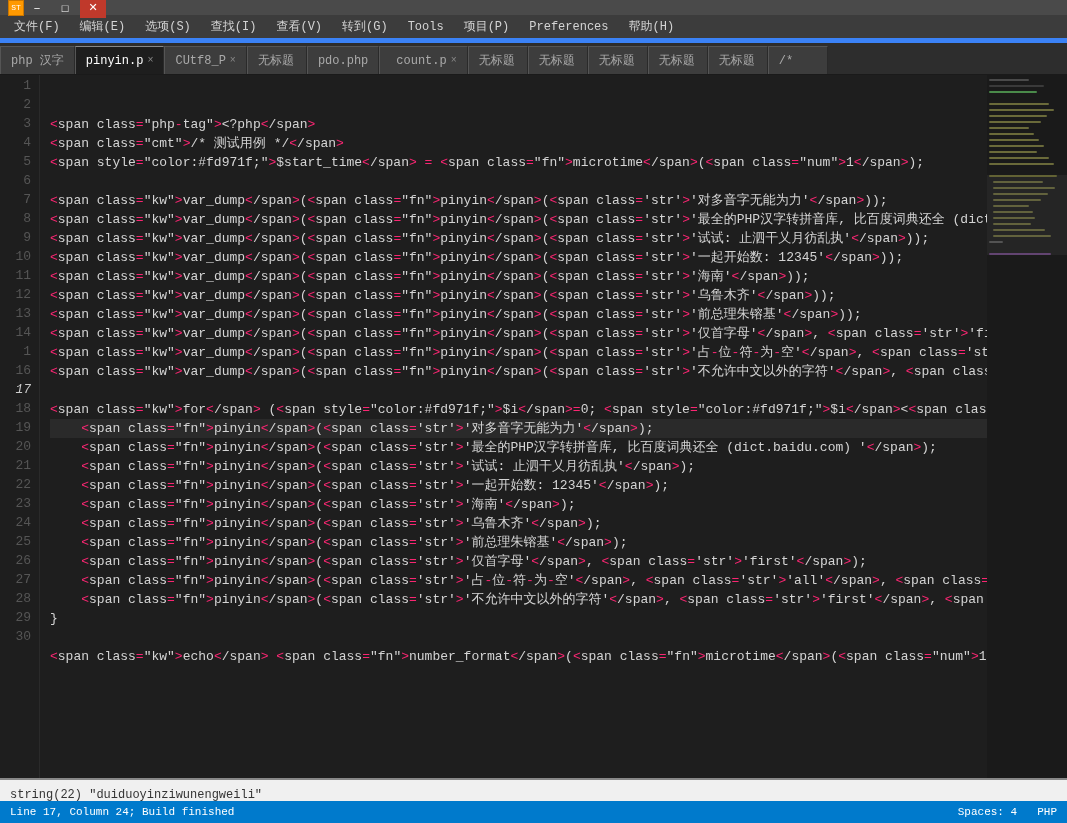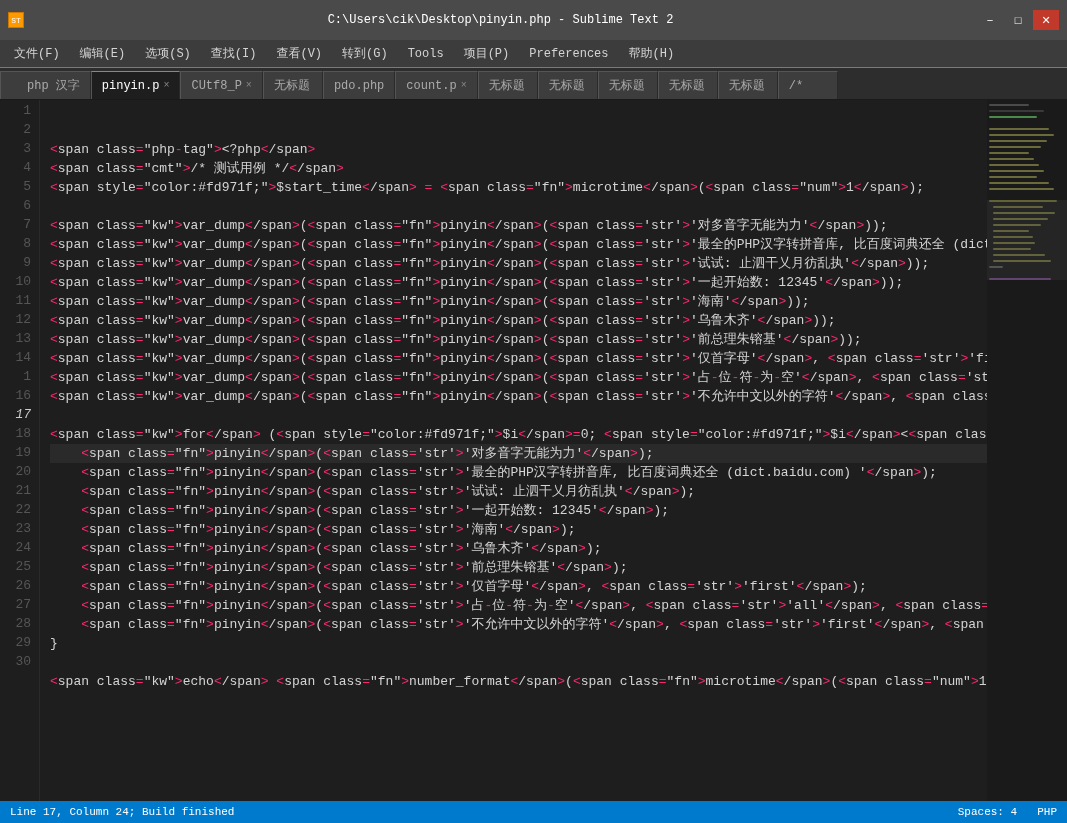--- a/index.html
+++ b/index.html
@@ -1,21 +1,21 @@
 <!DOCTYPE html>
 <html><head>
   <meta charset="utf-8">
   <style>
     * { margin: 0; padding: 0; box-sizing: border-box; }
     body { font-family: 'Consolas', 'Courier New', monospace; background: #1e1e1e; color: #d4d4d4; font-size: 13px; overflow: hidden; height: 823px; width: 1067px; }
 
     
     #titlebar {
       background: #4a4a4a;
-      height: 40px;
+      height: 15px;
       display: flex;
       align-items: center;
       padding: 0 8px;
       user-select: none;
     }
     #titlebar .title {
       color: #fff;
       font-size: 12px;
       flex: 1;
       text-align: center;
@@ -35,21 +35,21 @@
     }
     #titlebar .btn-win.close { background: #c0392b; }
 
     
     #menubar {
       background: #3c3c3c;
       height: 28px;
       display: flex;
       align-items: center;
       padding: 6px 4px;
-      border-bottom: 1px solid #3b82f6;
+      border-bottom: 5px solid #3b82f6;
     }
     #menubar .menu-item {
       color: #d4d4d4;
       padding: 4px 10px;
       font-size: 12px;
       cursor: pointer;
     }
 
     
     #tabbar {
@@ -161,21 +161,20 @@
     #statusbar .status-left { display: flex; gap: 20px; }
     #statusbar .status-right { display: flex; gap: 20px; align-items: center; }
   </style>
 </head>
 <body>
 
 <div id="titlebar">
   <div style="display:flex;align-items:center;gap:4px;">
     <div style="width:16px;height:16px;background:#f90;border:1px solid #c70;font-size:8px;display:flex;align-items:center;justify-content:center;color:#fff;">ST</div>
   </div>
-  <div class="title">C:\Users\cik\Desktop\pinyin.php - Sublime Text 2</div>
   <div class="win-controls">
     <button class="btn-win">−</button>
     <button class="btn-win">□</button>
     <button class="btn-win close">✕</button>
   </div>
 </div>
 
 <div id="menubar">
 <div class="menu-item">文件(F)</div>
     <div class="menu-item">编辑(E)</div>
@@ -184,38 +183,38 @@
     <div class="menu-item">查看(V)</div>
     <div class="menu-item">转到(G)</div>
     <div class="menu-item">Tools</div>
     <div class="menu-item">项目(P)</div>
     <div class="menu-item">Preferences</div>
     <div class="menu-item">帮助(H)</div>
   </div>
 
 <div id="tabbar">
 <div class="tab" style="max-width: 100px;">
-      <span style="overflow: hidden; text-overflow: ellipsis; max-width: 70px; margin-left: 16px;">php 汉字</span>
+      <span style="overflow: hidden; text-overflow: ellipsis; max-width: 70px;">php 汉字</span>
     </div>
     <div class="tab active" style="max-width: 100px;">
       <span style="overflow: hidden; text-overflow: ellipsis; max-width: 70px;">pinyin.p</span>
       <span class="tab-close">×</span>
     </div>
     <div class="tab" style="max-width: 100px;">
       <span style="overflow: hidden; text-overflow: ellipsis; max-width: 70px;">CUtf8_P</span>
       <span class="tab-close">×</span>
     </div>
     <div class="tab" style="max-width: 100px;">
       <span style="overflow: hidden; text-overflow: ellipsis; max-width: 70px;">无标题</span>
     </div>
     <div class="tab" style="max-width: 100px;">
       <span style="overflow: hidden; text-overflow: ellipsis; max-width: 70px;">pdo.php</span>
     </div>
     <div class="tab" style="max-width: 100px;">
-      <span style="overflow: hidden; text-overflow: ellipsis; max-width: 70px;">count.p</span>
+      <span style="overflow: hidden; text-overflow: ellipsis; max-width: 70px; margin-left: 6px;">count.p</span>
       <span class="tab-close">×</span>
     </div>
     <div class="tab" style="max-width: 100px;">
       <span style="overflow: hidden; text-overflow: ellipsis; max-width: 70px;">无标题</span>
     </div>
     <div class="tab" style="max-width: 100px;">
       <span style="overflow: hidden; text-overflow: ellipsis; max-width: 70px;">无标题</span>
     </div>
     <div class="tab" style="max-width: 100px;">
       <span style="overflow: hidden; text-overflow: ellipsis; max-width: 70px;">无标题</span>

